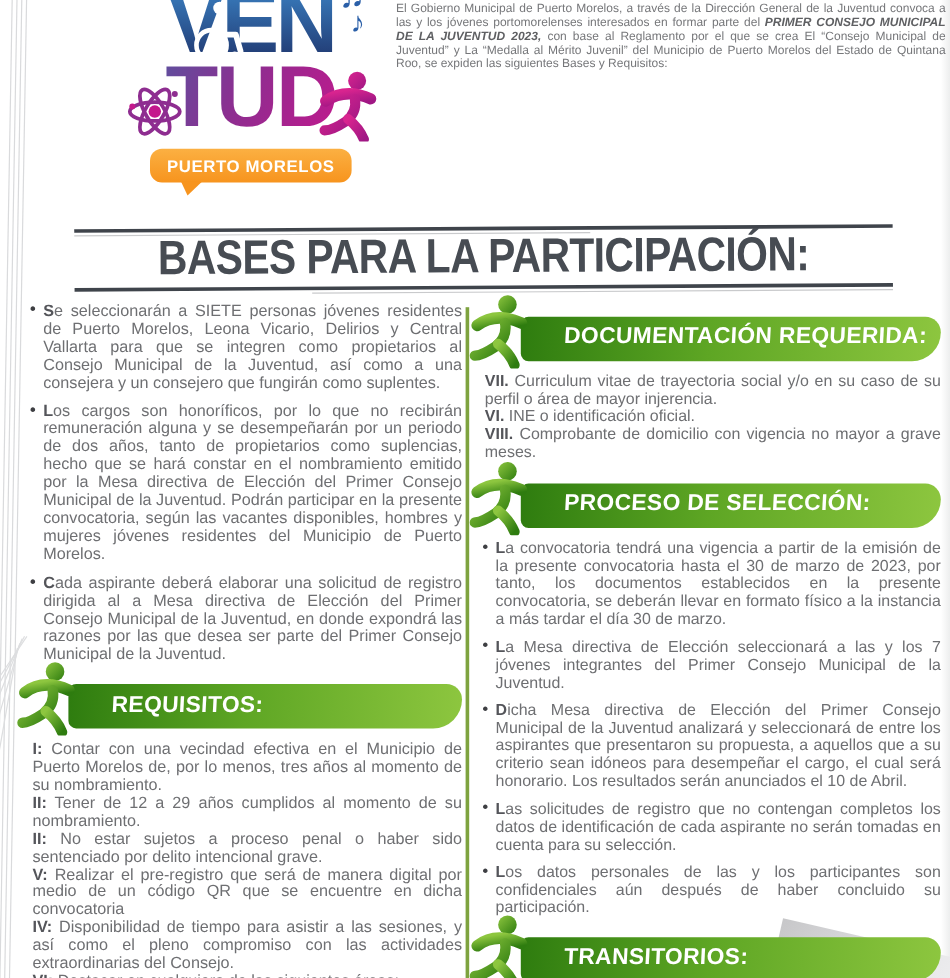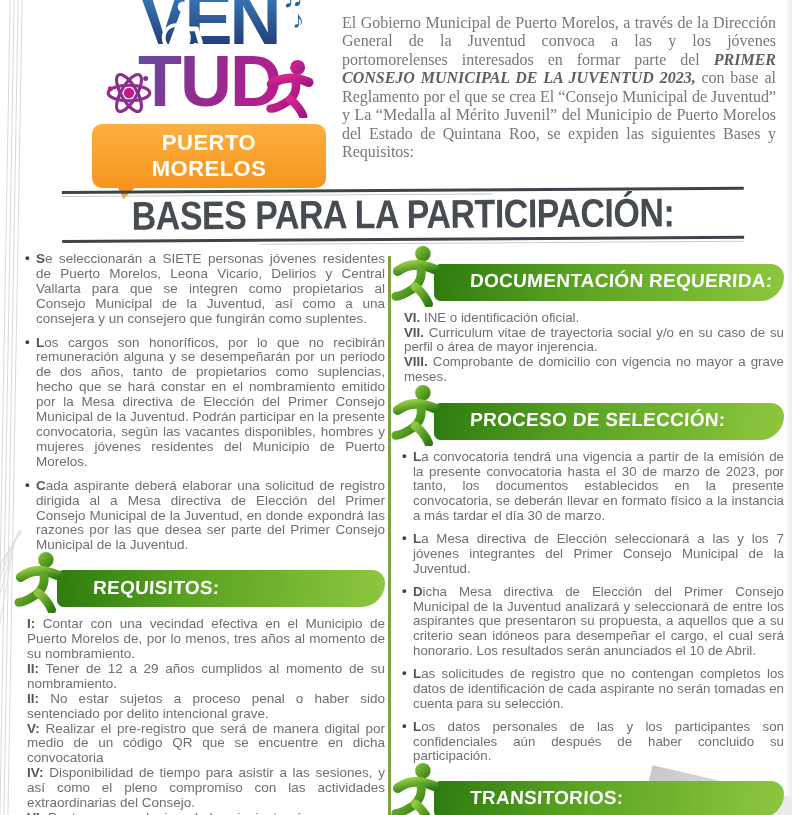--- a/index.html
+++ b/index.html
@@ -22,28 +22,28 @@
   .wheelchair{position:absolute;left:16px;top:12px;width:58px;height:58px;}
   .notes{position:absolute;right:-26px;top:-4px;color:#2a5fa8;line-height:1;text-align:left;}
   .notes .n1{font-size:30px;display:block;}
   .notes .n2{font-size:24px;display:block;margin:-4px 0 0 10px;}
   .logo-tud{position:relative;display:inline-block;font-weight:900;font-size:72px;line-height:70px;letter-spacing:-2px;margin-top:-6px;
             background:linear-gradient(115deg,#5f4f9e 0%,#8e2d90 45%,#c0198d 100%);
             -webkit-background-clip:text;background-clip:text;color:transparent;}
   .atom{position:absolute;left:-34px;bottom:-2px;width:50px;height:50px;}
   .runner-logo{position:absolute;right:-42px;top:6px;width:60px;height:60px;}
   .badge{display:inline-block;position:relative;margin-top:8px;background:linear-gradient(180deg,#fbb042,#f7941e);
-         color:#fff;font-weight:800;font-size:22px;letter-spacing:.5px;padding:6px 14px;border-radius:10px;}
+         color:#fff;font-weight:800;font-size:14px;letter-spacing:.5px;padding:6px 14px;border-radius:10px;}
   .badge-tail{position:absolute;left:24px;bottom:-11px;width:0;height:0;border-left:9px solid transparent;
               border-right:9px solid transparent;border-top:12px solid #f7941e;transform:skewX(-16deg);}
   .years{margin-top:9px;padding-left:28px;color:#171c31;font-weight:800;font-size:15px;letter-spacing:7px;}
 
   
   .intro{position:absolute;left:330px;top:2px;width:458px;}
-  .intro p{margin:12px;color:#76777a;font-size:16px;line-height:1.155;text-align:justify;font-family:Liberation Serif, serif;}
+  .intro p{margin:0;color:#76777a;font-size:10px;line-height:1.155;text-align:justify;}
   .intro p + p{margin-top:17px;}
   .introbold{font-weight:bold;font-style:italic;color:#5f6063;}
 
   
   .bases{position:absolute;left:0;top:186px;width:100%;height:58px;transform:rotate(-0.35deg);}
   .rule{position:absolute;left:62px;right:48px;height:3px;background:#3f444b;}
   .rule.top{top:3px}.rule.bottom{top:52px}
   .rule-echo{position:absolute;height:1px;background:#c9cacc;}
   .rule-echo.e1{left:62px;right:300px;top:8px;}
   .rule-echo.e2{left:260px;right:48px;top:57px;}
@@ -187,22 +187,22 @@
       <div class="sec-bar"></div>
       <svg class="sec-icon" viewBox="0 0 64 64">
         <circle cx="36" cy="9" r="8" fill="url(#gGreen)"></circle>
         <path d="M10 27 Q26 15 48 25" fill="none" stroke="url(#gGreen)" stroke-width="10" stroke-linecap="round"></path>
         <path d="M34 25 Q36 37 26 45 Q14 53 8 53" fill="none" stroke="url(#gGreen)" stroke-width="9" stroke-linecap="round"></path>
         <path d="M28 43 Q38 51 42 61" fill="none" stroke="url(#gGreen)" stroke-width="9" stroke-linecap="round"></path>
       </svg>
       <div class="sec-title">DOCUMENTACIÓN REQUERIDA:</div>
     </div>
 
+    <p class="numitem"><b>VII.</b> <span>Curriculum vitae de trayectoria social y/o en su caso de su perfil o área de mayor injerencia.</span></p>
     <p class="numitem"><b>VI.</b> <span>INE o identificación oficial.</span></p>
-    <p class="numitem"><b>VII.</b> <span>Curriculum vitae de trayectoria social y/o en su caso de su perfil o área de mayor injerencia.</span></p>
     <p class="numitem"><b>VIII.</b> <span>Comprobante de domicilio con vigencia no mayor a grave meses.</span></p>
 
     <div class="sec" style="margin-top:11px">
       <div class="sec-bar"></div>
       <svg class="sec-icon" viewBox="0 0 64 64">
         <circle cx="36" cy="9" r="8" fill="url(#gGreen)"></circle>
         <path d="M10 27 Q26 15 48 25" fill="none" stroke="url(#gGreen)" stroke-width="10" stroke-linecap="round"></path>
         <path d="M34 25 Q36 37 26 45 Q14 53 8 53" fill="none" stroke="url(#gGreen)" stroke-width="9" stroke-linecap="round"></path>
         <path d="M28 43 Q38 51 42 61" fill="none" stroke="url(#gGreen)" stroke-width="9" stroke-linecap="round"></path>
       </svg>

